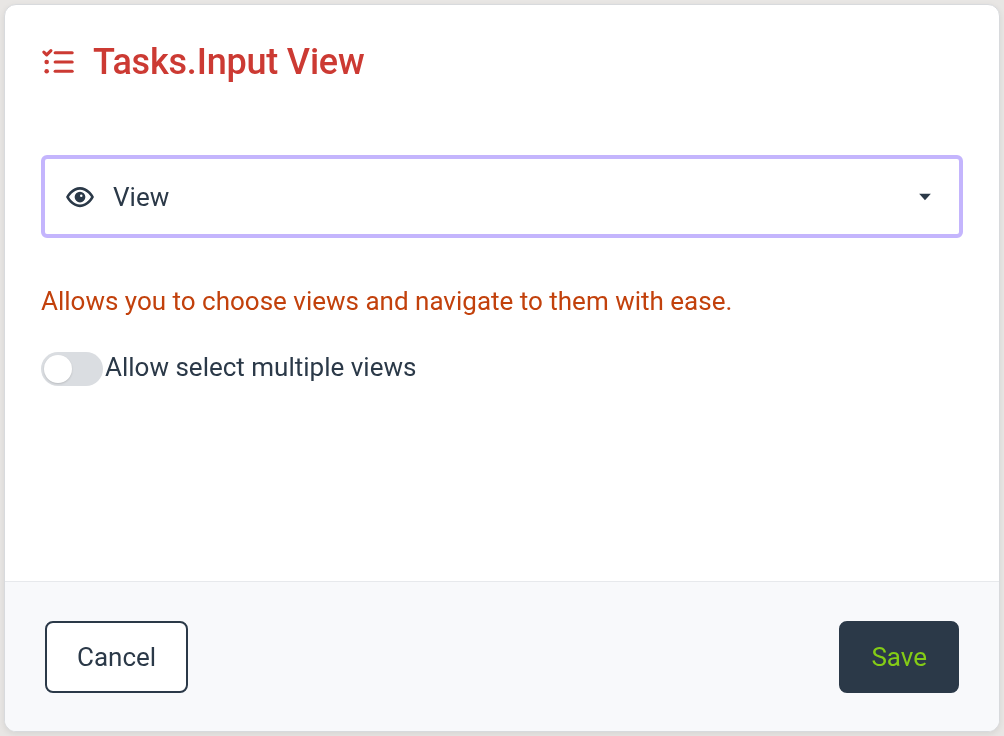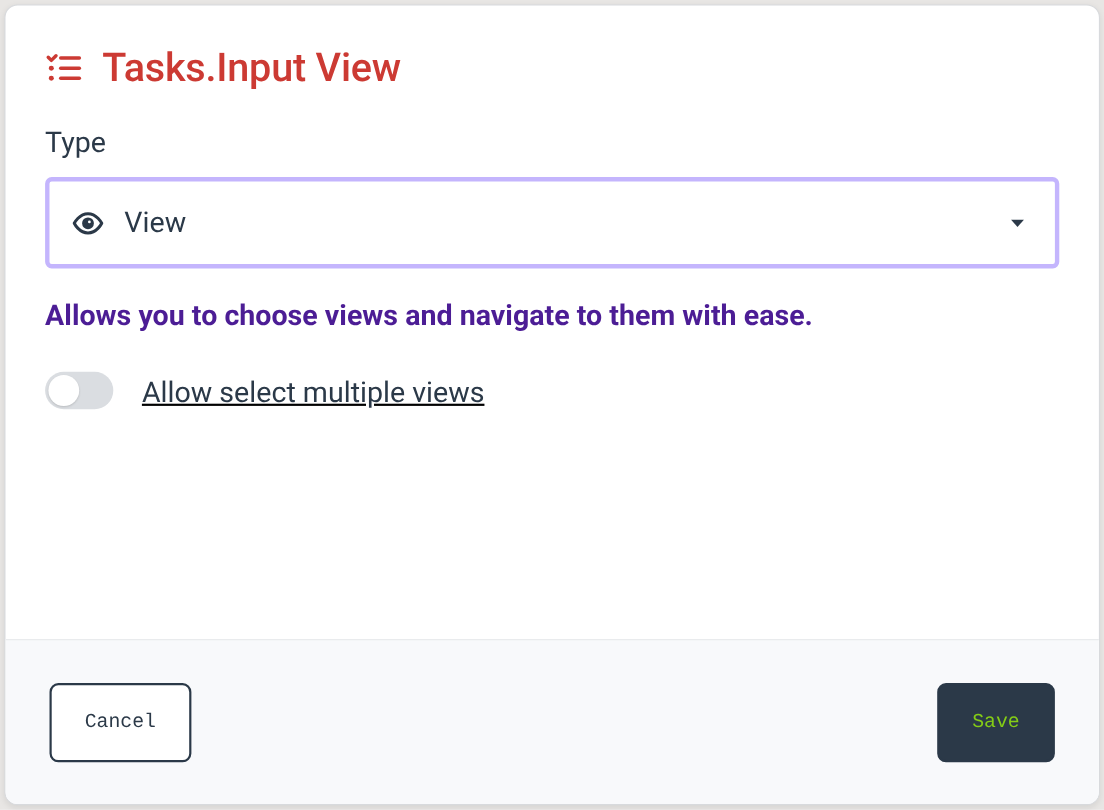--- a/index.html
+++ b/index.html
@@ -22,21 +22,21 @@
     overflow: hidden;
   }
   .modal-body {
     flex: 1 1 auto;
     padding: 36px 36px 24px 36px;
   }
   .title-row {
     display: flex;
     align-items: center;
     gap: 18px;
-    margin-bottom: 32px;
+    margin-bottom: 72px;
   }
   .title-icon {
     width: 34px; height: 34px;
     color: #CC3A33;
     flex: 0 0 auto;
   }
   .title-text {
     font-size: 36px;
     font-weight: 500;
     color: #CC3A33;
@@ -71,31 +71,30 @@
     font-weight: 400;
     flex: 1 1 auto;
   }
   .select .caret-icon {
     width: 20px; height: 20px;
     color: #2b3948;
     flex: 0 0 auto;
   }
   .helper-text {
     font-size: 26px;
-    color: #4c1d95;
-    margin-top: 28px;
+    color: #c2410c;
+    margin-top: 48px;
     margin-bottom: 36px;
-    font-weight: 700;
+    font-weight: 400;
   }
   .toggle-row {
     display: flex;
-    align-items: flex-end;
-    gap: 26px;
+    align-items: flex-start;
+    gap: 2px;
     margin-bottom: 18px;
-    text-decoration: underline;
   }
   .toggle {
     width: 62px; height: 34px;
     border-radius: 17px;
     position: relative;
     cursor: pointer;
     flex: 0 0 auto;
   }
   .toggle.off { background: #dadde1; }
   .toggle.on  { background: #2fb796; }
@@ -119,28 +118,27 @@
     background: #f8f9fb;
     border-top: 1px solid #e7e9ec;
     display: flex;
     align-items: center;
     justify-content: space-between;
     padding: 0 40px;
   }
   .btn {
     height: 72px;
     border-radius: 8px;
-    font-size: 18px;
+    font-size: 26px;
     font-weight: 400;
     padding: 0 30px;
     cursor: pointer;
     display: inline-flex;
     align-items: center;
     justify-content: center;
-    font-family: Liberation Mono, monospace;
   }
   .btn.secondary {
     background: #ffffff;
     color: #2b3948;
     border: 2px solid #2b3948;
   }
   .btn.primary {
     background: #2b3948;
     color: #84cc16;
     border: 2px solid #2b3948;
@@ -159,21 +157,20 @@
           <line x1="10" y1="5.5" x2="22" y2="5.5"></line>
           <circle cx="4" cy="12" r="1.6" fill="currentColor" stroke="none"></circle>
           <line x1="10" y1="12" x2="22" y2="12"></line>
           <circle cx="4" cy="18.5" r="1.6" fill="currentColor" stroke="none"></circle>
           <line x1="10" y1="18.5" x2="22" y2="18.5"></line>
         </svg>
       </span>
       <span class="title-text">Tasks.Input View</span>
     </div>
 
-    <div class="field-label">Type</div>
 
     <div class="select">
       <span class="eye-icon">
         <svg viewBox="0 0 24 24" width="30" height="30" fill="none" stroke="currentColor" stroke-width="2.2" stroke-linecap="round" stroke-linejoin="round">
           <path d="M2 12s3.5-7 10-7 10 7 10 7-3.5 7-10 7S2 12 2 12z"></path>
           <circle cx="12" cy="12" r="3.2" fill="currentColor"></circle>
           <circle cx="13" cy="11" r="1" fill="#ffffff" stroke="none"></circle>
         </svg>
       </span>
       <span class="select-value">View</span>

